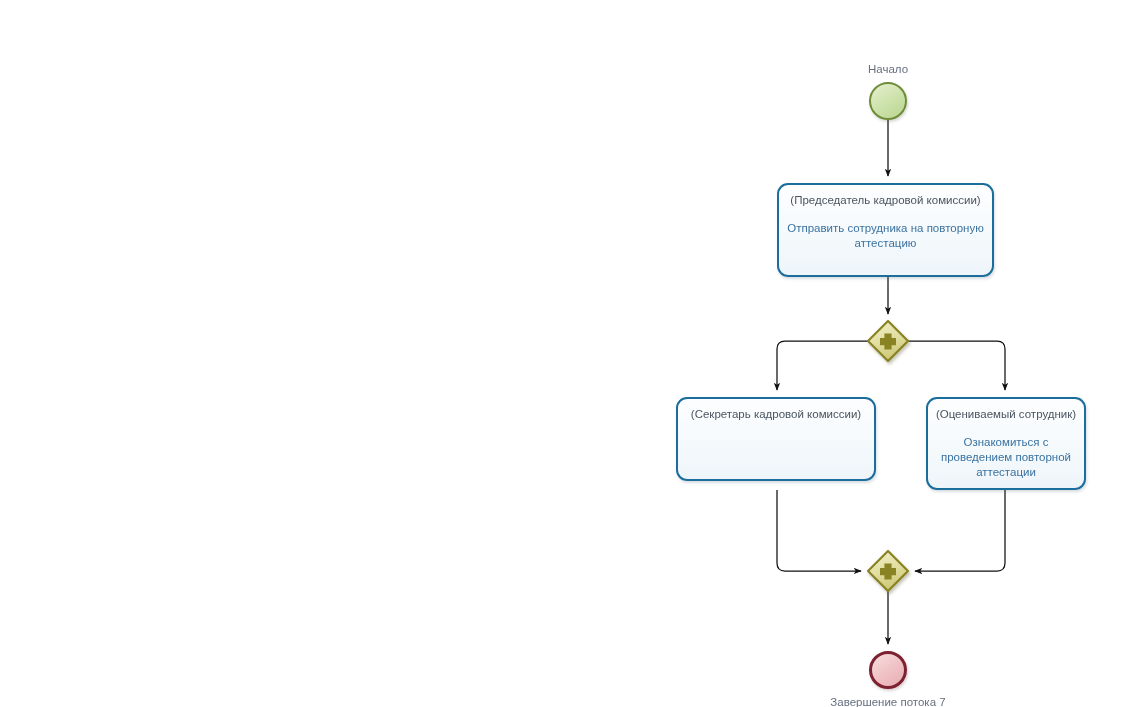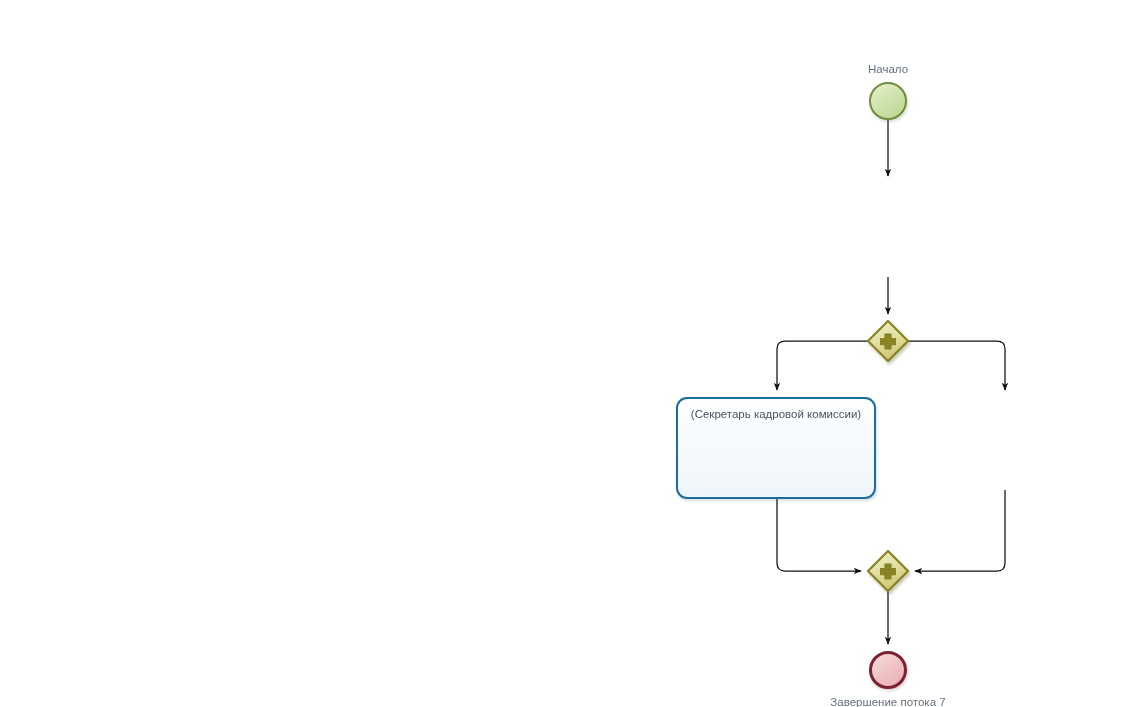--- a/index.html
+++ b/index.html
@@ -128,22 +128,30 @@
       <g filter="url(#softShadow)">
         <path d="M888,544 L908,564 L888,584 L868,564 Z" fill="url(#gwGrad)" stroke="#8a8323" stroke-width="2.2" stroke-linejoin="round"></path>
       </g>
       <path d="M884.4,556.6 h7.2 v4.4 h4.4 v7.2 h-4.4 v4.4 h-7.2 v-4.4 h-4.4 v-7.2 h4.4 Z" fill="#8a8323"></path>
     </g>
   </svg>
 
   <div class="event-label" style="left:838px; top:55px; width:100px;">Начало</div>
   <div class="event event-start" style="left:869px; top:75px; width:38px; height:38px;"></div>
 
+  <div class="task" style="left:777px; top:176px; width:217px; height:94px;">
+    <div class="task-role">(Председатель кадровой комиссии)</div>
+    <div class="task-name">Отправить сотрудника на повторную аттестацию</div>
+  </div>
 
-  <div class="task" style="left:676px; top:390px; width:200px; height:102px;">
+  <div class="task" style="left:676px; top:390px; width:200px; height:84px;">
     <div class="task-role">(Секретарь кадровой комиссии)</div>
   </div>
 
+  <div class="task" style="left:926px; top:390px; width:160px; height:93px;">
+    <div class="task-role">(Оцениваемый сотрудник)</div>
+    <div class="task-name">Ознакомиться с проведением повторной аттестации</div>
+  </div>
 
   <div class="event event-end" style="left:869px; top:644px; width:38px; height:38px;"></div>
   <div class="event-label" style="left:788px; top:688px; width:200px;">Завершение потока 7</div>
 
 </div>
 
 </body></html>

